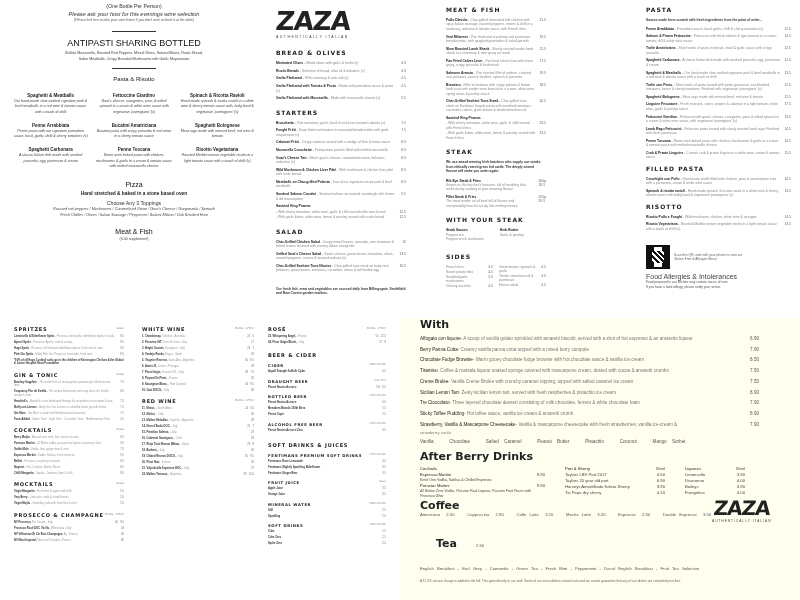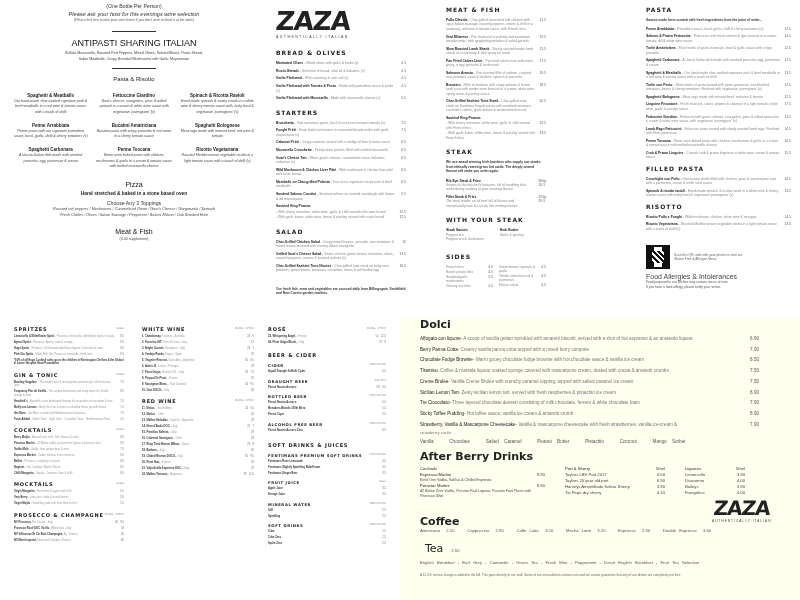--- a/index.html
+++ b/index.html
@@ -55,21 +55,21 @@
 .cof{font-size:4.2px;color:#555;word-spacing:2px}
 </style>
 </head>
 <body>
 
 <div id="p1" class="panel">
   <div class="sub" style="margin-top:3px">(One Bottle Per Person)</div>
   <div class="subi">Please ask your host for this evenings wine selection</div>
   <div class="subs">(Please feel free to take your wine home if you don't wish to finish it at the table)</div>
   <div class="rule"></div>
-  <div class="h2">ANTIPASTI SHARING ITALIAN</div>
+  <div class="h2">ANTIPASTI SHARING BOTTLED</div>
   <div class="txt" style="padding:2px 62px 0">Buffalo Mozzarella, Roasted Red Peppers, Mixed Olives, Salami Milano, Rustic Bread, Italian Meatballs, Crispy Breaded Mushrooms with Garlic Mayonnaise</div>
   <div class="rule" style="margin-top:6px"></div>
   <div class="h3" style="font-weight:400;font-size:6px">Pasta &amp; Risotto</div>
   <div class="grid">
     <div>
         <div class="dish-n">Spaghetti &amp; Meatballs</div>
         <div class="dish-d">Our hand-made slow cooked signature pork &amp; beef meatballs in a red wine &amp; tomato sauce with a touch of chilli</div>
       </div>
     <div>
         <div class="dish-n">Fettuccine Giardino</div>
@@ -708,21 +708,21 @@
       </div>
     <div class="di">
         <b>Sprite Zero</b>
         <span class="pr">2.5</span>
       </div>
   </div>
 </div>
 
 <div id="p4" class="panel">
   <div style="position:absolute;left:20px;top:0;width:375px">
-    <div class="dh"><b>Dolci</b></div>
+    <div class="dh"><b>With</b></div>
     <div class="ds">
         <span class="n">Affogato con liquore</span>
         <span class="d"> - A scoop of vanilla gelato sprinkled with amaretti biscotti, served with a shot of hot espresso &amp; an amaretto liqueur</span>
         <span class="pr">6.90</span>
       </div>
     <div class="ds">
         <span class="n">Berry Panna Cotta</span>
         <span class="d"> - Creamy vanilla panna cotta topped with a mixed berry compote</span>
         <span class="pr">7.90</span>
       </div>
@@ -819,24 +819,24 @@
             <span>Baileys</span>
             <span>3.90</span>
           </div>
         <div style="display:flex;justify-content:space-between">
             <span>Frangelico</span>
             <span>4.00</span>
           </div>
       </div>
     </div>
 
-    <div class="dh" style="margin-top:16px;margin-bottom:0"><b>Coffee</b></div>
+    <div class="dh" style="margin-top:0;margin-bottom:0"><b>Coffee</b></div>
     <div class="cof" style="white-space:pre">Americano  2.50    Cappuccino  2.90    Caffe Latte  3.20    Mocha Latte  3.20    Espresso  2.50    Double Espresso  3.50</div>
     <div style="margin-top:4px;display:flex;align-items:baseline;gap:3px">
-      <span class="dh" style="font-weight:400;margin:5px">Tea</span>
+      <span class="dh" style="font-weight:700;margin:16px">Tea</span>
       <span style="font-size:4.2px;color:#555">2.50</span>
     </div>
     <div class="cof">English Breakfast - Earl Grey - Camomile - Green Tea - Fresh Mint - Peppermint - Decaf English Breakfast - Fruit Tea Selection</div>
     <div style="font-size:3.2px;color:#666;line-height:5px;width:270px;margin-top:8px">A 12.5% service charge is added to the bill. This goes directly to our staff. Some of our menu dishes contain nuts and we cannot guarantee that any of our dishes are completely nut free.</div>
   </div>
   <div style="position:absolute;left:312px;top:180px;text-align:center">
     <div class="logo" style="font-size:20px;line-height:20px">ZAZA</div>
     <div class="logo-sub" style="font-size:3.2px;letter-spacing:1px">AUTHENTICALLY ITALIAN</div>
   </div>
 </div>

